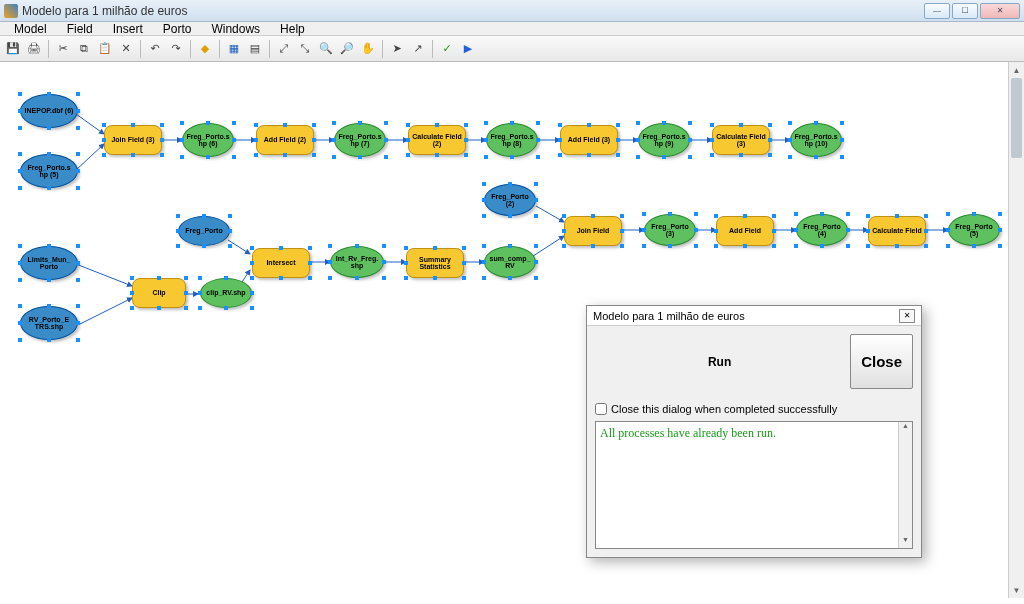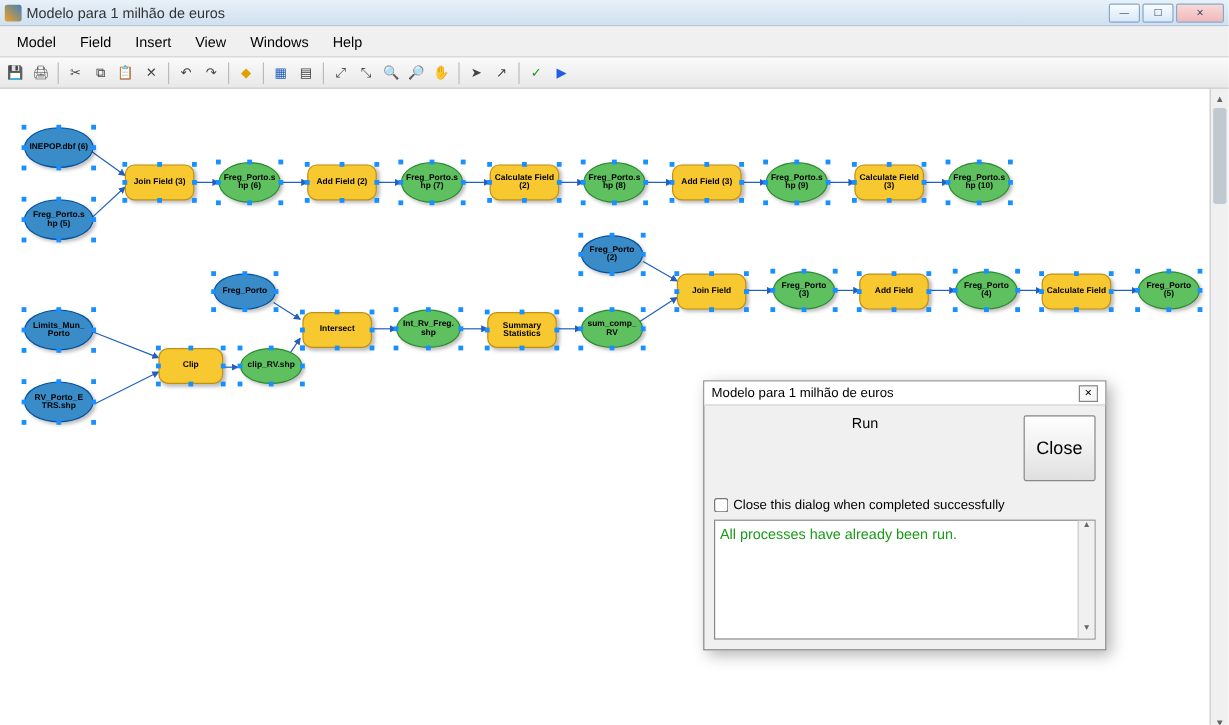--- a/index.html
+++ b/index.html
@@ -7,21 +7,21 @@
 
 
 .titlebar { height: 22px; background: linear-gradient(#e8f0f8, #d0e0f0); display: flex; align-items: center; padding: 0 4px; border-bottom: 1px solid #a8b8c8; }
 .titlebar .icon { width: 14px; height: 14px; background: linear-gradient(45deg,#f0a020,#4080c0); border-radius: 2px; margin-right: 4px; }
 .titlebar .title { flex: 1; font-size: 12px; color: #333; }
 .winbtns { display: flex; gap: 2px; }
 .winbtn { width: 26px; height: 16px; border: 1px solid #88a8c8; border-radius: 2px; background: linear-gradient(#f8fcff,#d8e8f8); display: flex; align-items: center; justify-content: center; font-size: 8px; color: #446; }
 .winbtn.close { width: 40px; background: linear-gradient(#f8d8d8,#f0b8b8); }
 
 
-.menubar { height: 26px; background: #f0f0f0; display: flex; align-items: center; padding: 0 4px; border-bottom: 1px solid #ccc; }
+.menubar { height: 14px; background: #f0f0f0; display: flex; align-items: center; padding: 0 4px; border-bottom: 1px solid #ccc; }
 .menubar span { padding: 2px 10px; font-size: 12px; cursor: default; }
 
 
 .toolbar { height: 26px; background: linear-gradient(#fafafa,#e8e8e8); border-bottom: 1px solid #bbb; display: flex; align-items: center; padding: 0 4px; gap: 3px; }
 .tbtn { width: 18px; height: 18px; display: flex; align-items: center; justify-content: center; border-radius: 2px; font-size: 11px; color: #444; }
 .tsep { width: 1px; height: 18px; background: #bbb; margin: 0 2px; }
 
 
 .canvas { position: relative; width: 1024px; height: calc(604px - 22px - 20px - 26px); background: #fff; overflow: hidden; }
 .scrollbar-v { position: absolute; right: 0; top: 0; bottom: 0; width: 16px; background: #f0f0f0; border-left: 1px solid #ccc; }
@@ -41,48 +41,48 @@
 .h.ml{top:calc(50% - 2px);left:-3px}.h.mr{top:calc(50% - 2px);right:-3px}
 
 
 svg.connectors { position: absolute; top: 0; left: 0; width: 100%; height: 100%; pointer-events: none; }
 
 
 .dialog { position: absolute; width: 336px; background: #f0f0f0; border: 1px solid #888; box-shadow: 4px 4px 12px rgba(0,0,0,.3); }
 .dialog .dlgtitle { height: 20px; background: #fff; border-bottom: 1px solid #ccc; display: flex; align-items: center; padding: 0 6px; font-size: 11px; }
 .dialog .dlgclose { margin-left: auto; width: 16px; height: 14px; border: 1px solid #888; display: flex; align-items: center; justify-content: center; font-size: 8px; background: #f8f8f8; }
 .dialog .dlgbody { padding: 8px; }
-.dlgrow { display: flex; align-items: flex-start; margin-bottom: 8px; gap: 6px; }
+.dlgrow { display: flex; align-items: center; margin-bottom: 8px; gap: 6px; font-weight: bold; }
 .runlabel { flex: 1; text-align: center; font-size: 12px; }
 .btn { padding: 18px 10px; border: 1px solid #888; background: linear-gradient(#fff,#e0e0e0); border-radius: 2px; font-size: 15px; min-width: 60px; text-align: center; }
 .progress { flex: 1; height: 16px; border: 1px solid #888; background: linear-gradient(#e8e8f0,#f4f4f8); border-radius: 2px; }
 .status { font-size: 11px; margin: 6px 0 18px; }
 .chk { display: flex; align-items: center; gap: 4px; font-size: 11px; margin-bottom: 6px; margin-top: 14px; }
 .chk input { width: 12px; height: 12px; }
-.msgbox { border: 1px solid #888; background: #fff; height: 100px; padding: 4px; font-family: Liberation Sans, sans-serif; font-size: 12px; color: #1a9a1a; position: relative; }
+.msgbox { border: 1px solid #888; background: #fff; height: 128px; padding: 4px; font-family: Liberation Serif, serif; font-size: 12px; color: #1a9a1a; position: relative; }
 .msgbox .sbv { position: absolute; right: 0; top: 0; bottom: 0; width: 14px; background: #f0f0f0; border-left: 1px solid #ccc; }
 </style>
 </head>
 <body>
 
 <div class="titlebar">
   <div class="icon"></div>
   <div class="title">Modelo para 1 milhão de euros</div>
   <div class="winbtns">
     <div class="winbtn">—</div>
     <div class="winbtn">☐</div>
     <div class="winbtn close">✕</div>
   </div>
 </div>
 
 <div class="menubar">
   <span>Model</span>
   <span>Field</span>
   <span>Insert</span>
-  <span>View</span>
+  <span>Porto</span>
   <span>Windows</span>
   <span>Help</span>
 </div>
 
 <div class="toolbar">
   <div class="tbtn">💾</div>
   <div class="tbtn">🖨</div>
   <div class="tsep"></div>
   <div class="tbtn">✂</div>
   <div class="tbtn">⧉</div>

